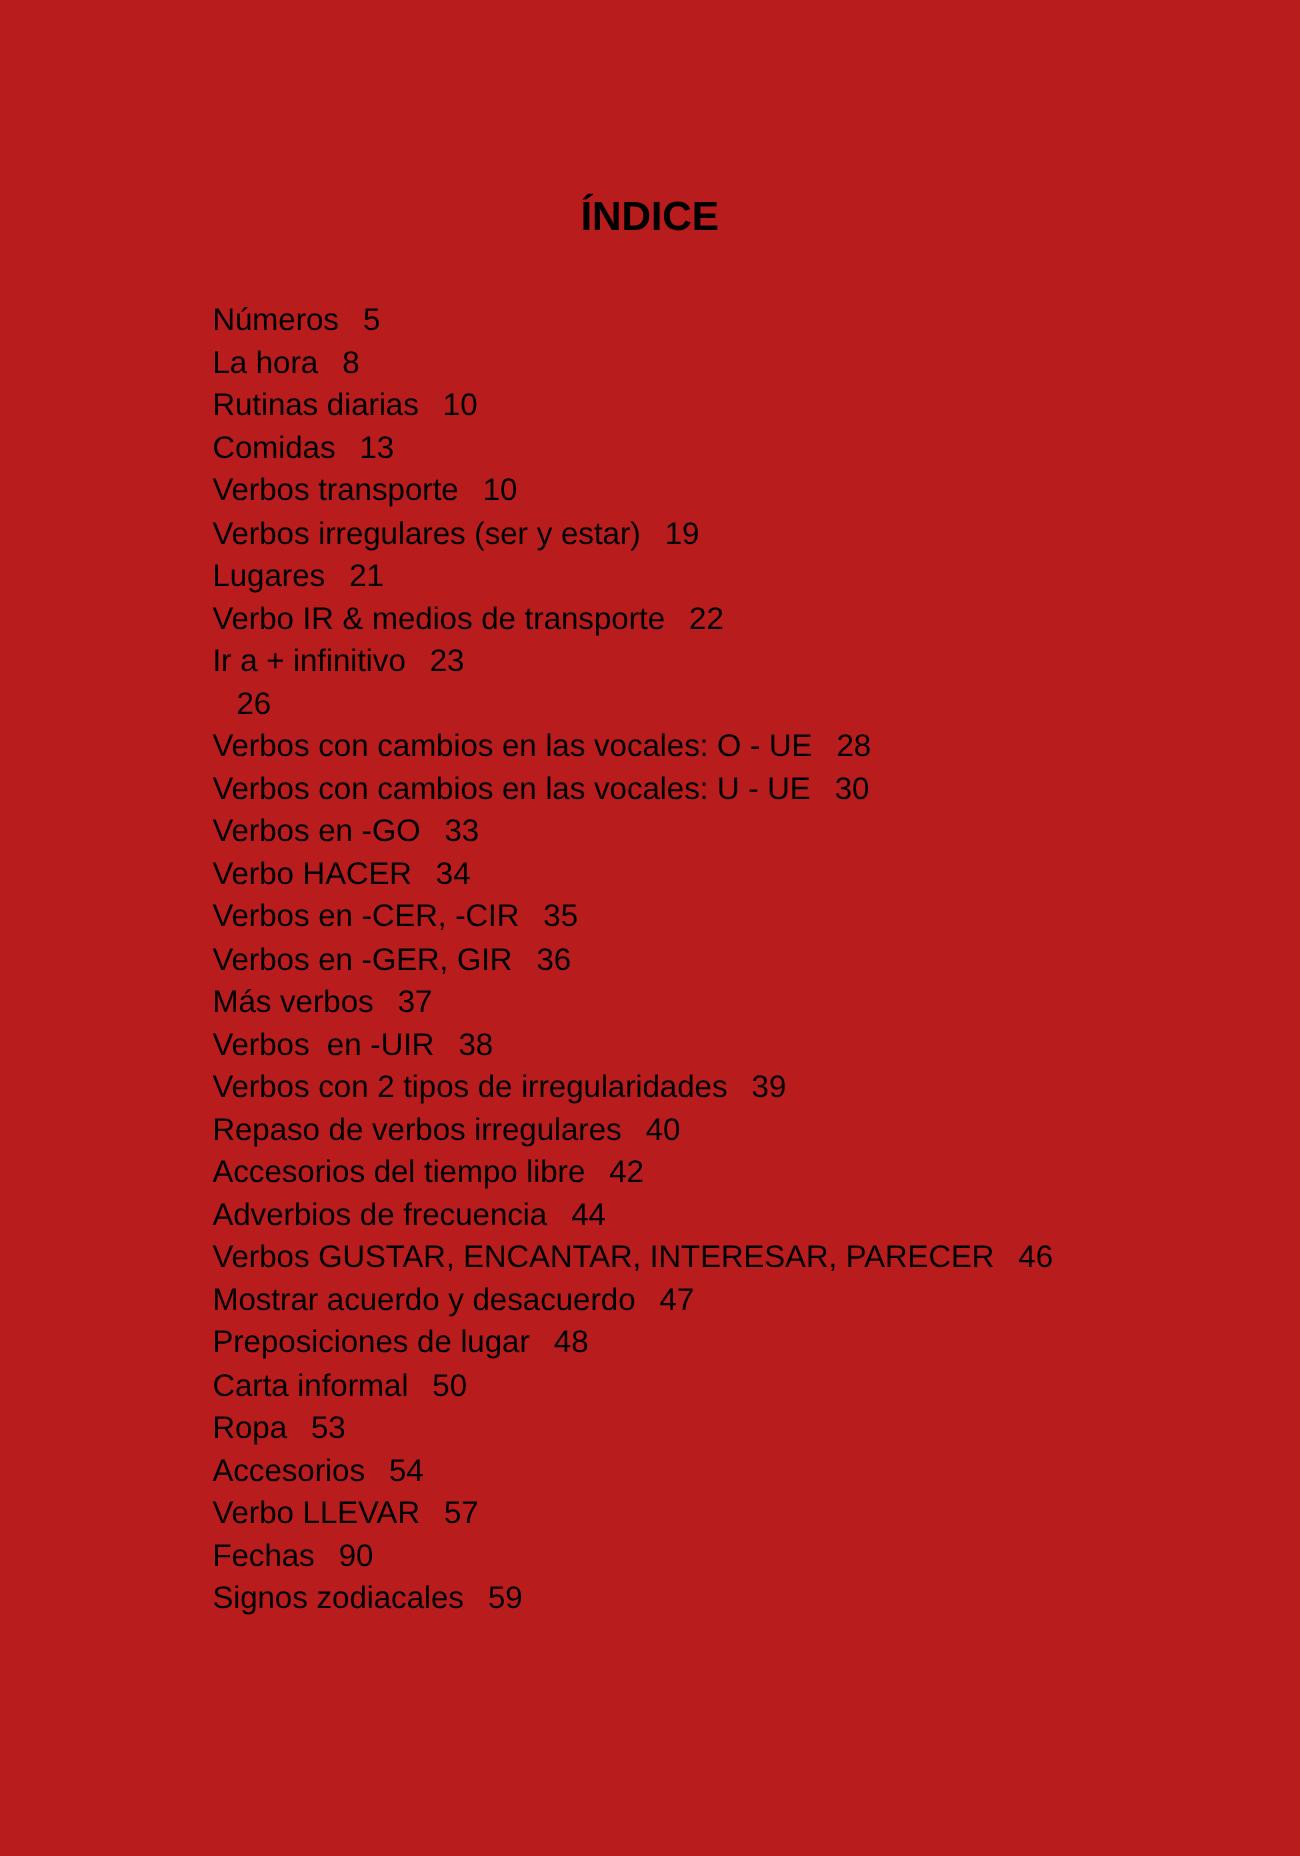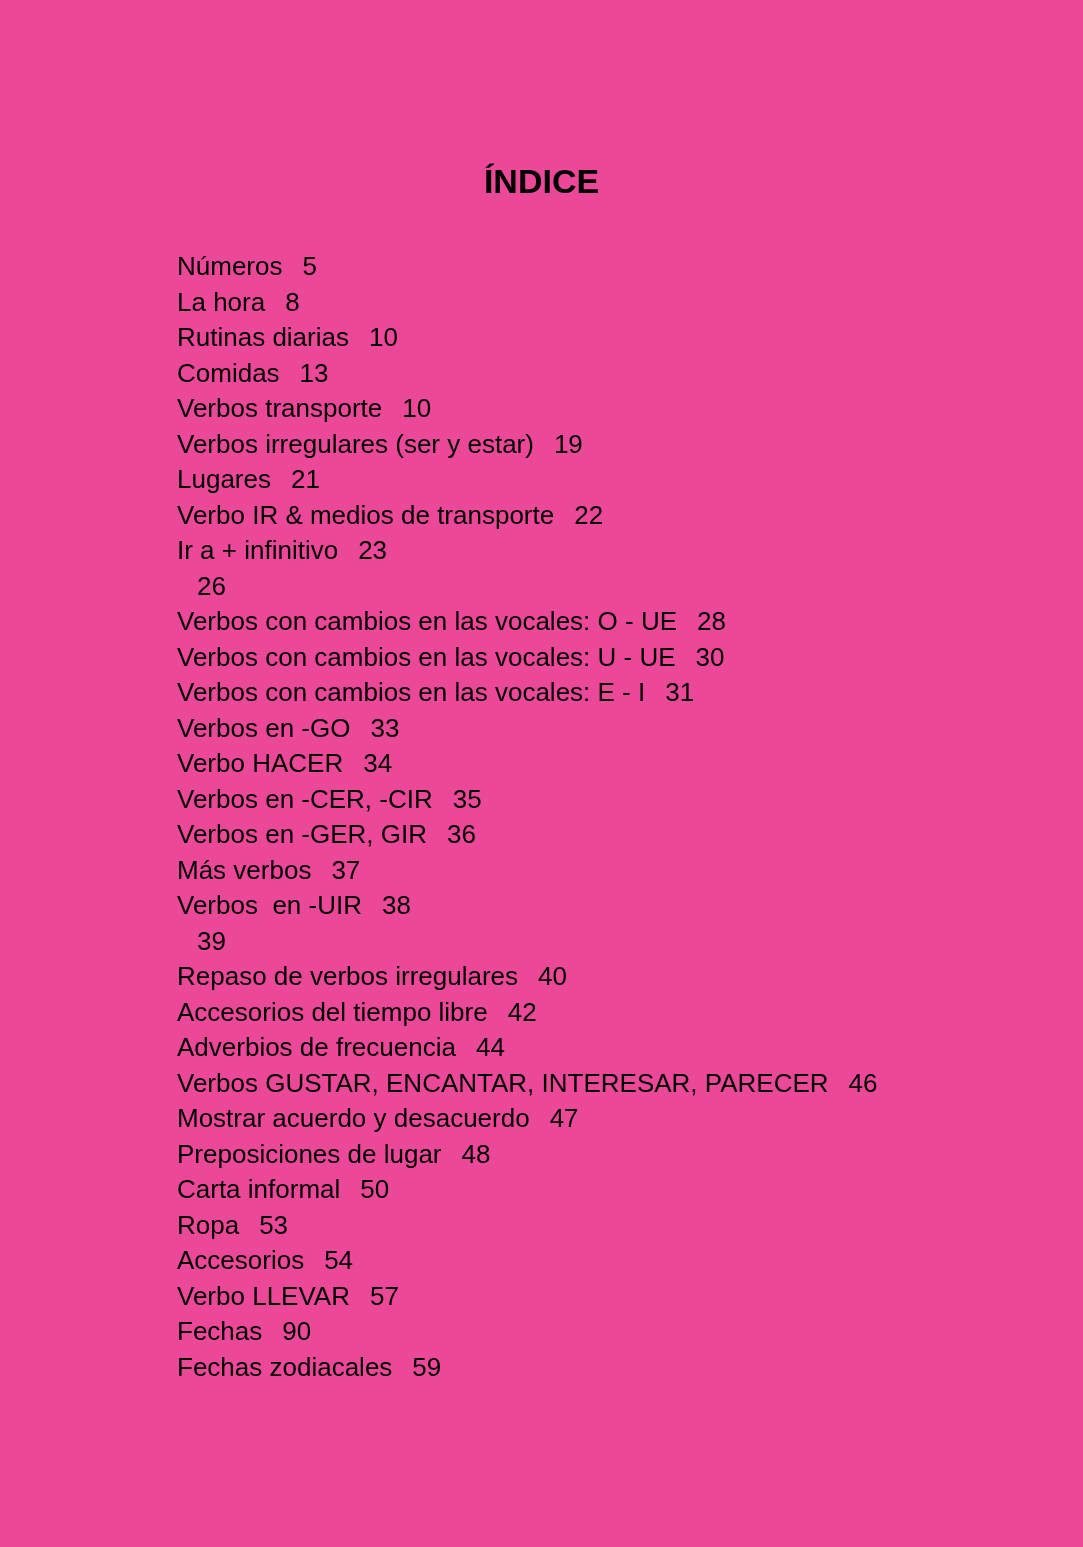--- a/index.html
+++ b/index.html
@@ -4,21 +4,21 @@
 <style>
   html, body {
     margin: 0;
     padding: 0;
     background: #ffffff;
   }
   .page {
     position: relative;
     width: 1083px;
     height: 1547px;
-    background: #ec4899;
+    background: #b91c1c;
     color: #000000;
     font-family: "Liberation Sans", sans-serif;
     overflow: hidden;
   }
   .title {
     position: absolute;
     top: 162px;
     left: 0;
     right: 0;
     margin: 0;
@@ -109,24 +109,20 @@
   <div class="toc-row">
     <span class="toc-label">Verbos con cambios en las vocales: O - UE</span>
     <span class="toc-page">28</span>
   </div>
 
   <div class="toc-row">
     <span class="toc-label">Verbos con cambios en las vocales: U - UE</span>
     <span class="toc-page">30</span>
   </div>
 
-  <div class="toc-row">
-    <span class="toc-label">Verbos con cambios en las vocales: E - I</span>
-    <span class="toc-page">31</span>
-  </div>
 
   <div class="toc-row">
     <span class="toc-label">Verbos en -GO</span>
     <span class="toc-page">33</span>
   </div>
 
   <div class="toc-row">
     <span class="toc-label">Verbo HACER</span>
     <span class="toc-page">34</span>
   </div>
@@ -145,20 +141,21 @@
     <span class="toc-label">Más verbos</span>
     <span class="toc-page">37</span>
   </div>
 
   <div class="toc-row">
     <span class="toc-label">Verbos  en -UIR</span>
     <span class="toc-page">38</span>
   </div>
 
   <div class="toc-row">
+    <span class="toc-label">Verbos con 2 tipos de irregularidades</span>
     <span class="toc-page">39</span>
   </div>
 
   <div class="toc-row">
     <span class="toc-label">Repaso de verbos irregulares</span>
     <span class="toc-page">40</span>
   </div>
 
   <div class="toc-row">
     <span class="toc-label">Accesorios del tiempo libre</span>
@@ -204,17 +201,17 @@
     <span class="toc-label">Verbo LLEVAR</span>
     <span class="toc-page">57</span>
   </div>
 
   <div class="toc-row">
     <span class="toc-label">Fechas</span>
     <span class="toc-page">90</span>
   </div>
 
   <div class="toc-row">
-    <span class="toc-label">Fechas zodiacales</span>
+    <span class="toc-label">Signos zodiacales</span>
     <span class="toc-page">59</span>
   </div>
 </div>
 </div>
 
 </body></html>

